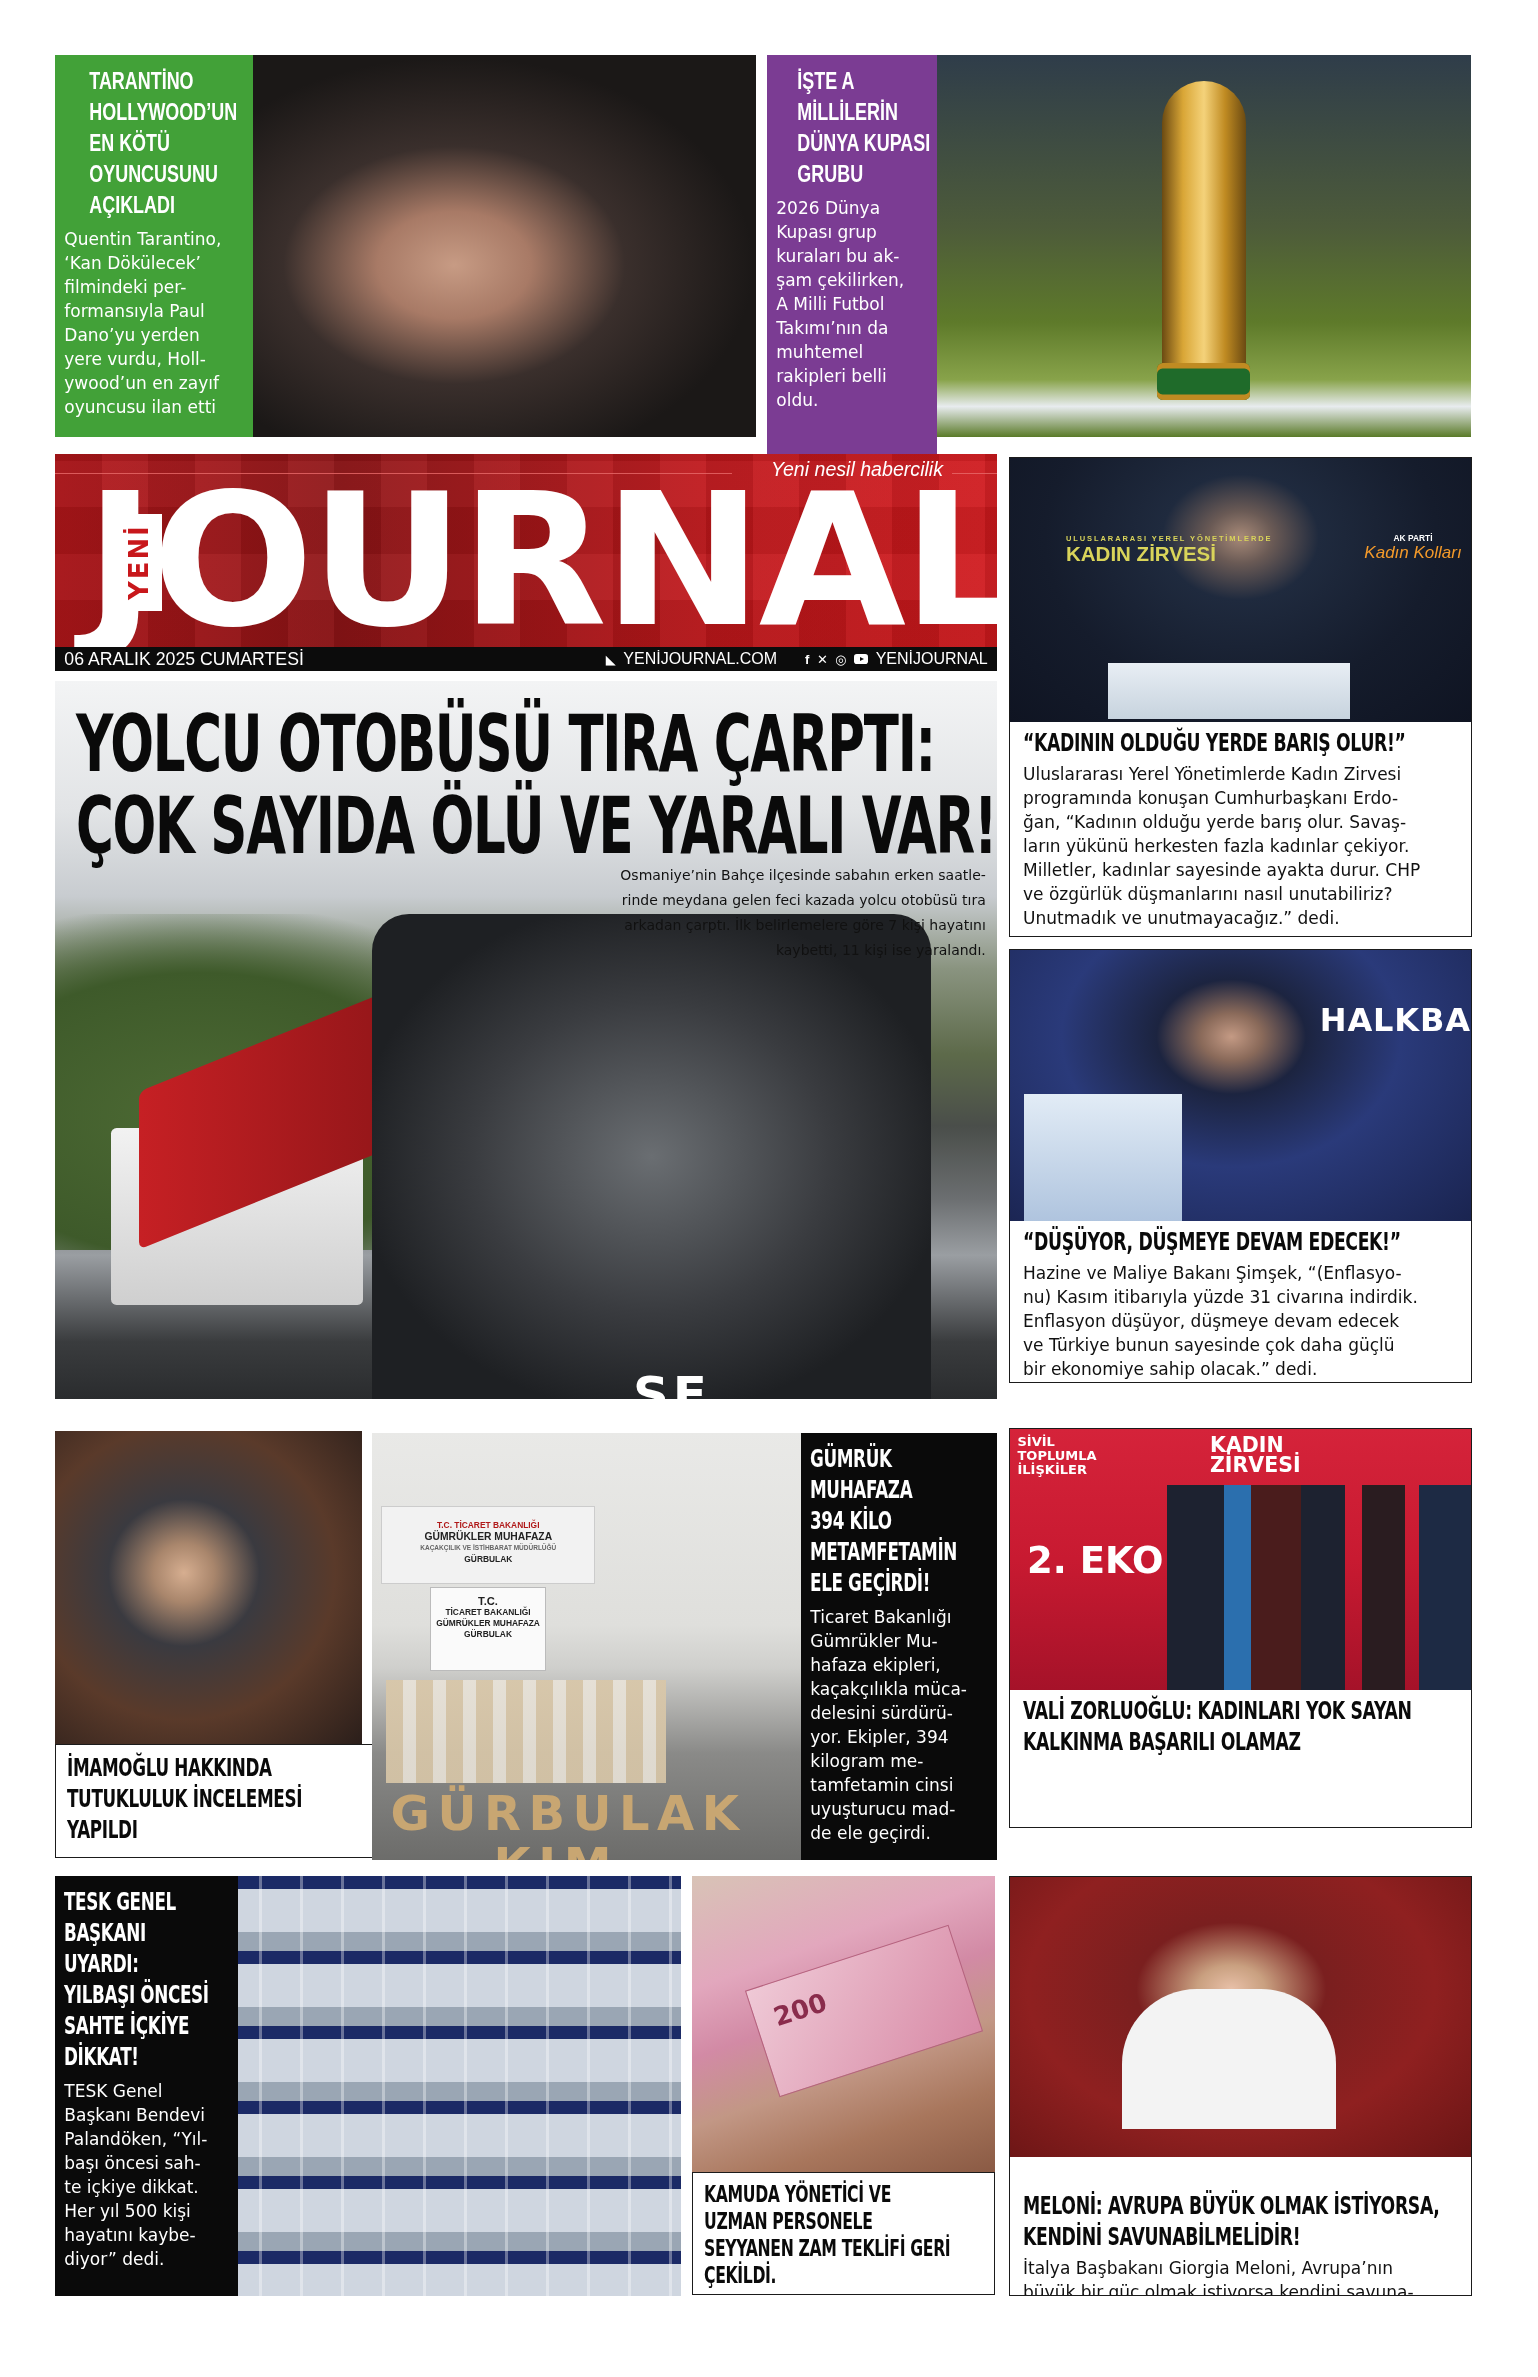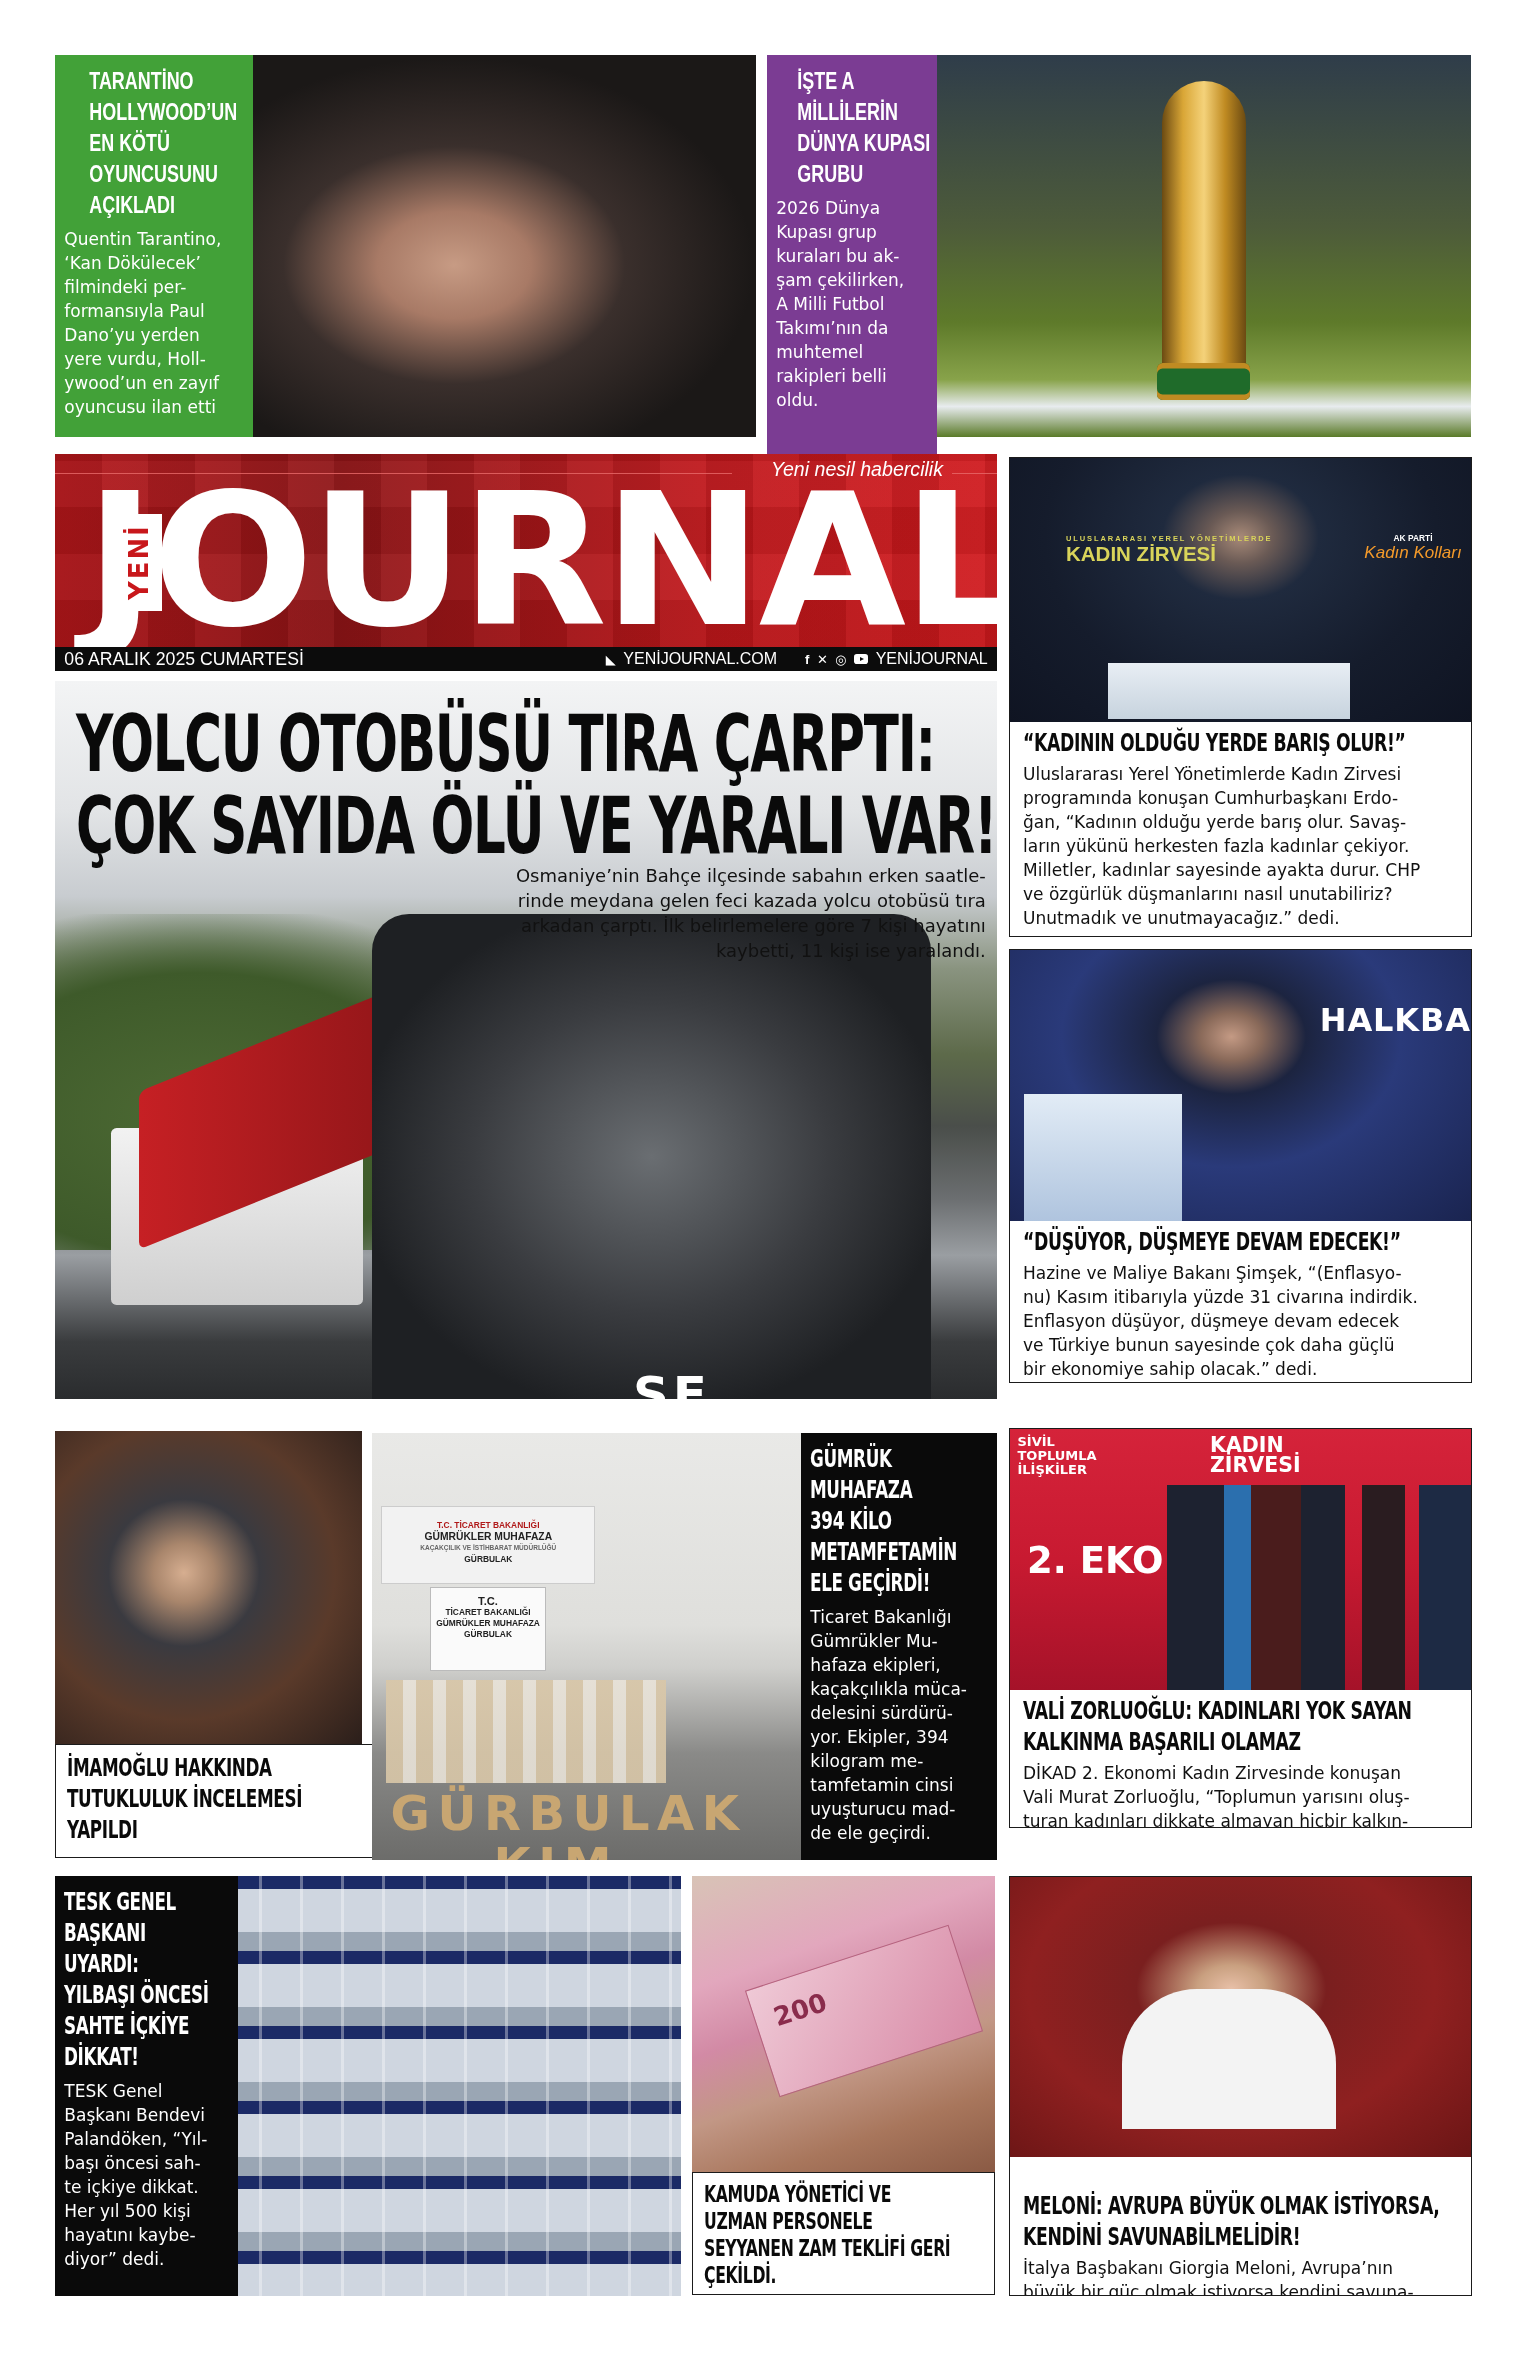--- a/index.html
+++ b/index.html
@@ -39,21 +39,21 @@
 
   
   .hero { position:absolute; left:55px; top:681px; width:942px; height:718px; overflow:hidden;
      background: linear-gradient(180deg, #f3f4f5 0%, #e2e4e6 18%, #c8ccd0 30%, #8a9480 40%, #5d6a4a 52%, #4a4e4a 62%, #6b6e70 72%, #9a9ea2 80%, #3a3c3e 92%, #2a2c2e 100%); }
   .hero-hill { position:absolute; left:0; top:233px; width:485px; height:336px; background: radial-gradient(ellipse at 30% 60%, #4d6a34 0%, #3e5a2a 50%, rgba(62,90,42,0) 75%); }
   .hero-bus { position:absolute; left:317px; top:233px; width:559px; height:485px; background: radial-gradient(ellipse at 50% 50%, #6a6e72 0%, #3a3c40 45%, #1e2023 75%); border-radius: 37px 37px 0 0; }
   .hero-crane { position:absolute; left:84px; top:354px; width:280px; height:158px; background: linear-gradient(90deg, #c62024, #8e1518); transform: skewY(-22deg); border-radius:7.5px; }
   .hero-truck { position:absolute; left:56px; top:447px; width:252px; height:177px; background: linear-gradient(180deg,#f2f2f2,#cfcfcf); border-radius:5.6px; }
   .hero-title { position:absolute; left:20.5px; top:22.4px; width:914px; color:#0a0a0a; font-weight:900; font-size:78px; line-height:82px; letter-spacing:-1.9px; transform: scaleX(0.66); transform-origin:left top; white-space:nowrap; font-family:"DejaVu Sans", sans-serif; }
   .hero-title div { width:1398px; }
-  .hero-summary { position:absolute; right:11.2px; top:182px; width:522px; text-align:right; font-size:18px; line-height:25px; color:#111; }
+  .hero-summary { position:absolute; right:11.2px; top:182px; width:522px; text-align:right; font-size:14px; line-height:25px; color:#111; }
   .hero-logo-sep { position:absolute; left:578px; top:685px; color:#fff; font-weight:900; font-size:50px; font-family:"DejaVu Sans", sans-serif; letter-spacing:3.7px; }
 
   
   .card { position:absolute; border:1.9px solid #1b1b1b; background:#fff; overflow:hidden; }
   .card .card-photo { position:absolute; left:0; top:0; right:0; }
   .card .card-text { position:absolute; left:0; right:0; bottom:0; padding:5.6px 13px 7.5px 13px; background:#fff; }
   .card .h { font-weight:900; font-family:"DejaVu Sans", sans-serif; font-size:24px; line-height:31px; transform: scaleX(0.72); transform-origin:left top; width:139%; text-transform:uppercase; color:#0a0a0a; letter-spacing:-0.5px; }
   .card .b { font-size:17px; line-height:24px; color:#111; margin-top:3.7px; }
 
   .ph-erdogan { background: radial-gradient(ellipse at 50% 30%, #a88a78 0%, #6a5a55 10%, #1f2a3e 24%, #151c2c 60%, #0f1422 100%); }
@@ -235,27 +235,20 @@
     <div class="stk" style="width:112px;">SİVİL TOPLUMLA İLİŞKİLER</div>
     <div class="stk" style="left:200px; font-size:20.5px; line-height:20.5px; width:103px;">KADIN ZİRVESİ</div>
     <div class="eko">2. EKO</div>
     <div class="vali-people"></div>
   </div>
   <div class="card-text" style="top:261px;">
     <div class="h">
       <div>VALİ ZORLUOĞLU: KADINLARI YOK SAYAN</div>
       <div>KALKINMA BAŞARILI OLAMAZ</div>
     </div>
-    <div class="b bodytext">
-      <div>DİKAD 2. Ekonomi Kadın Zirvesinde konuşan</div>
-      <div>Vali Murat Zorluoğlu, “Toplumun yarısını oluş-</div>
-      <div>turan kadınları dikkate almayan hiçbir kalkın-</div>
-      <div>ma hamlesinin başarılı olma imkanı yoktur”</div>
-      <div>dedi.</div>
-    </div>
   </div>
 </div>
 
 <div class="card" style="left:1009px; top:1876px; width:463px; height:420px;">
   <div class="card-photo ph-meloni" style="height:280px;">
     <div class="meloni-jacket"></div>
   </div>
   <div class="card-text" style="top:276px;margin-top:32px;">
     <div class="h">
       <div>MELONİ: AVRUPA BÜYÜK OLMAK İSTİYORSA,</div>

